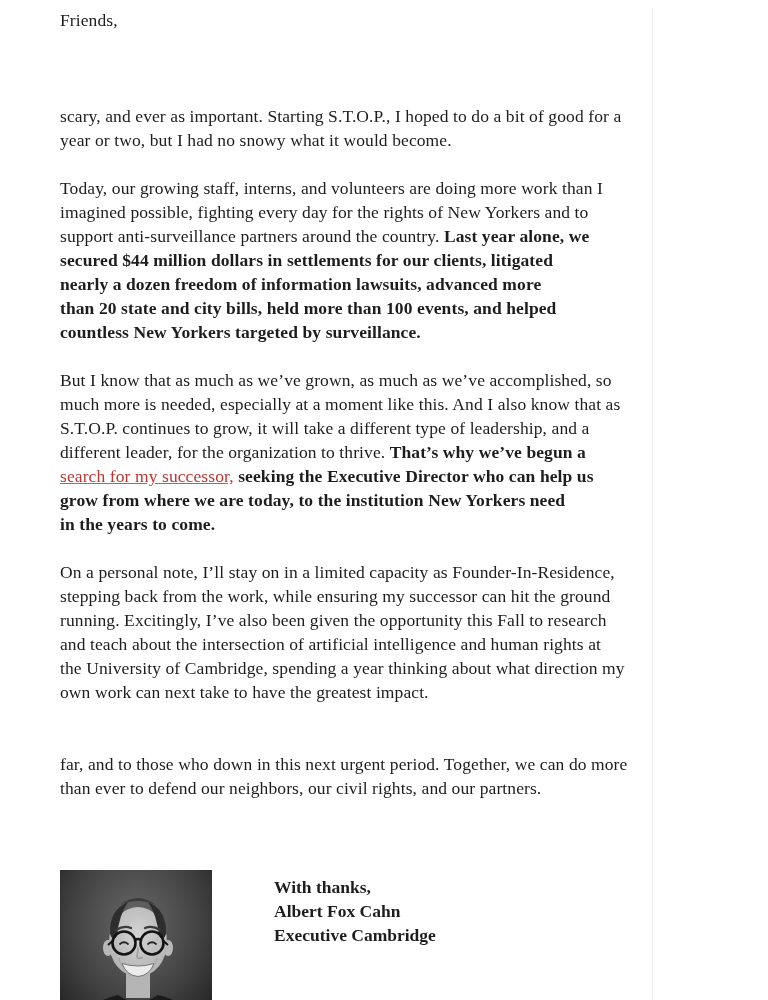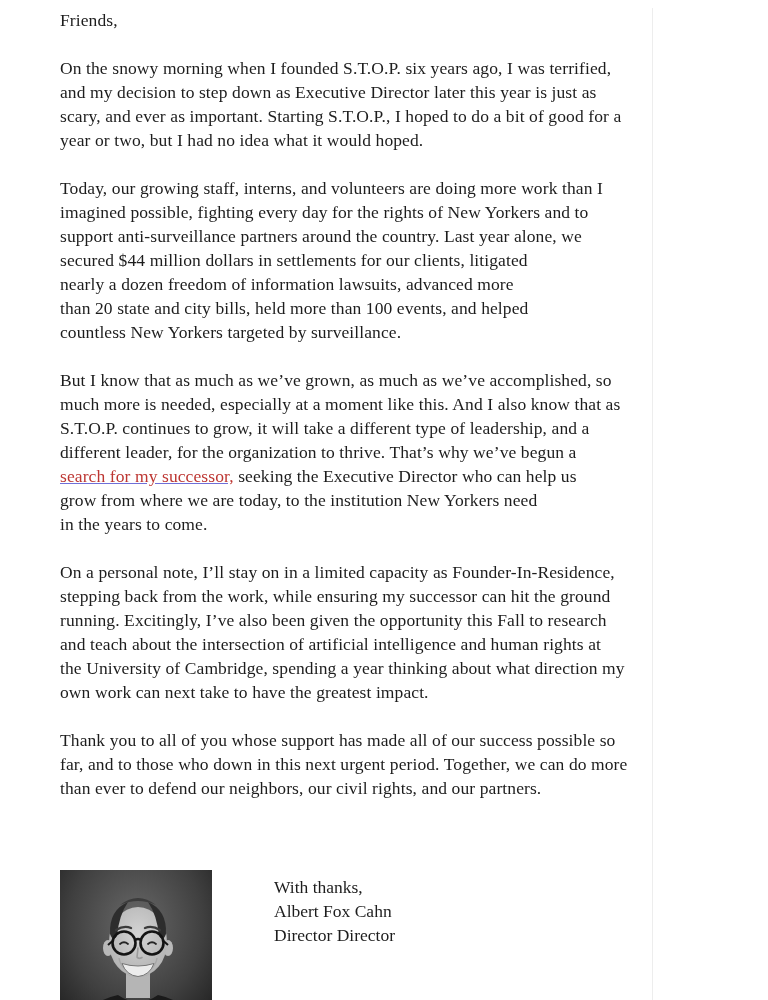--- a/index.html
+++ b/index.html
@@ -16,64 +16,64 @@
     position: absolute;
     left: 60px;
     top: 0;
     width: 606px;
     font-size: 17.5px;
     line-height: 24px;
     color: var(--text, #1d1d1d);
     letter-spacing: 0.1px;
   }
   .letter p { margin: 0 0 24px 0; }
-  .b { font-weight: normal; }
+  .b { font-weight: bold; }
   .letter-link {
     color: var(--link-text, #bd3632);
     text-decoration: underline;
     text-decoration-color: var(--link-underline, #6f6fd8);
   }
   .signature {
     position: absolute;
     left: 60px;
     top: 862px;
     display: flex;
     align-items: flex-start;
   }
   .photo { width: 152px; height: 180px; flex: 0 0 auto; }
   .photo svg { display: block; }
   .sig-text {
     margin-left: 62px;
     padding-top: 5px;
-    font-weight: normal;
+    font-weight: bold;
     font-size: 17.5px;
     line-height: 24px;
     color: var(--text, #1d1d1d);
   }
   .divider {
     position: absolute;
     left: 652px;
     top: 0;
     width: 1px;
     height: 1000px;
     background: var(--divider, #ededed);
   }
 </style>
 </head>
 <body>
 
 <div class="page">
 
   <div class="letter">
       <p><span>Friends,</span></p>
-      <p><span>On the snowy morning when I founded S.T.O.P. six years ago, I was terrified,</span><br><span>and my decision to step down as Executive Director later this year is just as</span><br><span>scary, and ever as important. Starting S.T.O.P., I hoped to do a bit of good for a</span><br><span>year or two, but I had no idea what it would hoped.</span></p>
+      <p><br><br><span>scary, and ever as important. Starting S.T.O.P., I hoped to do a bit of good for a</span><br><span>year or two, but I had no snowy what it would become.</span></p>
       <p><span>Today, our growing staff, interns, and volunteers are doing more work than I</span><br><span>imagined possible, fighting every day for the rights of New Yorkers and to</span><br><span>support anti-surveillance partners around the country. </span><span class="b">Last year alone, we</span><br><span class="b">secured $44 million dollars in settlements for our clients, litigated</span><br><span class="b">nearly a dozen freedom of information lawsuits, advanced more</span><br><span class="b">than 20 state and city bills, held more than 100 events, and helped</span><br><span class="b">countless New Yorkers targeted by surveillance.</span></p>
       <p><span>But I know that as much as we’ve grown, as much as we’ve accomplished, so</span><br><span>much more is needed, especially at a moment like this. And I also know that as</span><br><span>S.T.O.P. continues to grow, it will take a different type of leadership, and a</span><br><span>different leader, for the organization to thrive. </span><span class="b">That’s why we’ve begun a</span><br><a href="#" class="letter-link">search for my successor,</a><span class="b"> seeking the Executive Director who can help us</span><br><span class="b">grow from where we are today, to the institution New Yorkers need</span><br><span class="b">in the years to come.</span></p>
       <p><span>On a personal note, I’ll stay on in a limited capacity as Founder-In-Residence,</span><br><span>stepping back from the work, while ensuring my successor can hit the ground</span><br><span>running. Excitingly, I’ve also been given the opportunity this Fall to research</span><br><span>and teach about the intersection of artificial intelligence and human rights at</span><br><span>the University of Cambridge, spending a year thinking about what direction my</span><br><span>own work can next take to have the greatest impact.</span></p>
-      <p><span>Thank you to all of you whose support has made all of our success possible so</span><br><span>far, and to those who down in this next urgent period. Together, we can do more</span><br><span>than ever to defend our neighbors, our civil rights, and our partners.</span></p>
+      <p><br><span>far, and to those who down in this next urgent period. Together, we can do more</span><br><span>than ever to defend our neighbors, our civil rights, and our partners.</span></p>
     </div>
 
   <div class="signature">
     <div class="photo">
       <svg viewBox="0 0 152 180" width="152" height="180" aria-hidden="true">
         <defs>
           <radialGradient id="pbg" cx="50%" cy="30%" r="80%">
             <stop offset="0%" stop-color="#686868"></stop>
             <stop offset="55%" stop-color="#404040"></stop>
             <stop offset="100%" stop-color="#161616"></stop>
@@ -104,19 +104,19 @@
         <path d="M88 74 Q92 70.5 96 74" stroke="#242424" stroke-width="1.8" fill="none" stroke-linecap="round"></path>
         <path d="M78 78 L77 87 Q78.5 89.5 82 87.5" stroke="#9b9b9b" stroke-width="1.6" fill="none" stroke-linecap="round"></path>
         <path d="M59 88 Q60 95 65 99" stroke="#a7a7a7" stroke-width="1.4" fill="none"></path>
         <path d="M97 88 Q96 95 91 99" stroke="#a7a7a7" stroke-width="1.4" fill="none"></path>
         <path d="M62 93.5 Q78 98.5 94 93.5 Q89.5 105.5 78 106.5 Q66.5 105.5 62 93.5 Z" fill="#ececec" stroke="#777777" stroke-width="1"></path>
       </svg>
     </div>
     <div class="sig-text">
       <div>With thanks,</div>
       <div>Albert Fox Cahn</div>
-      <div>Director Director</div>
+      <div>Executive Cambridge</div>
     </div>
   </div>
 
   <div class="divider"></div>
 
 </div>
 
 </body></html>

